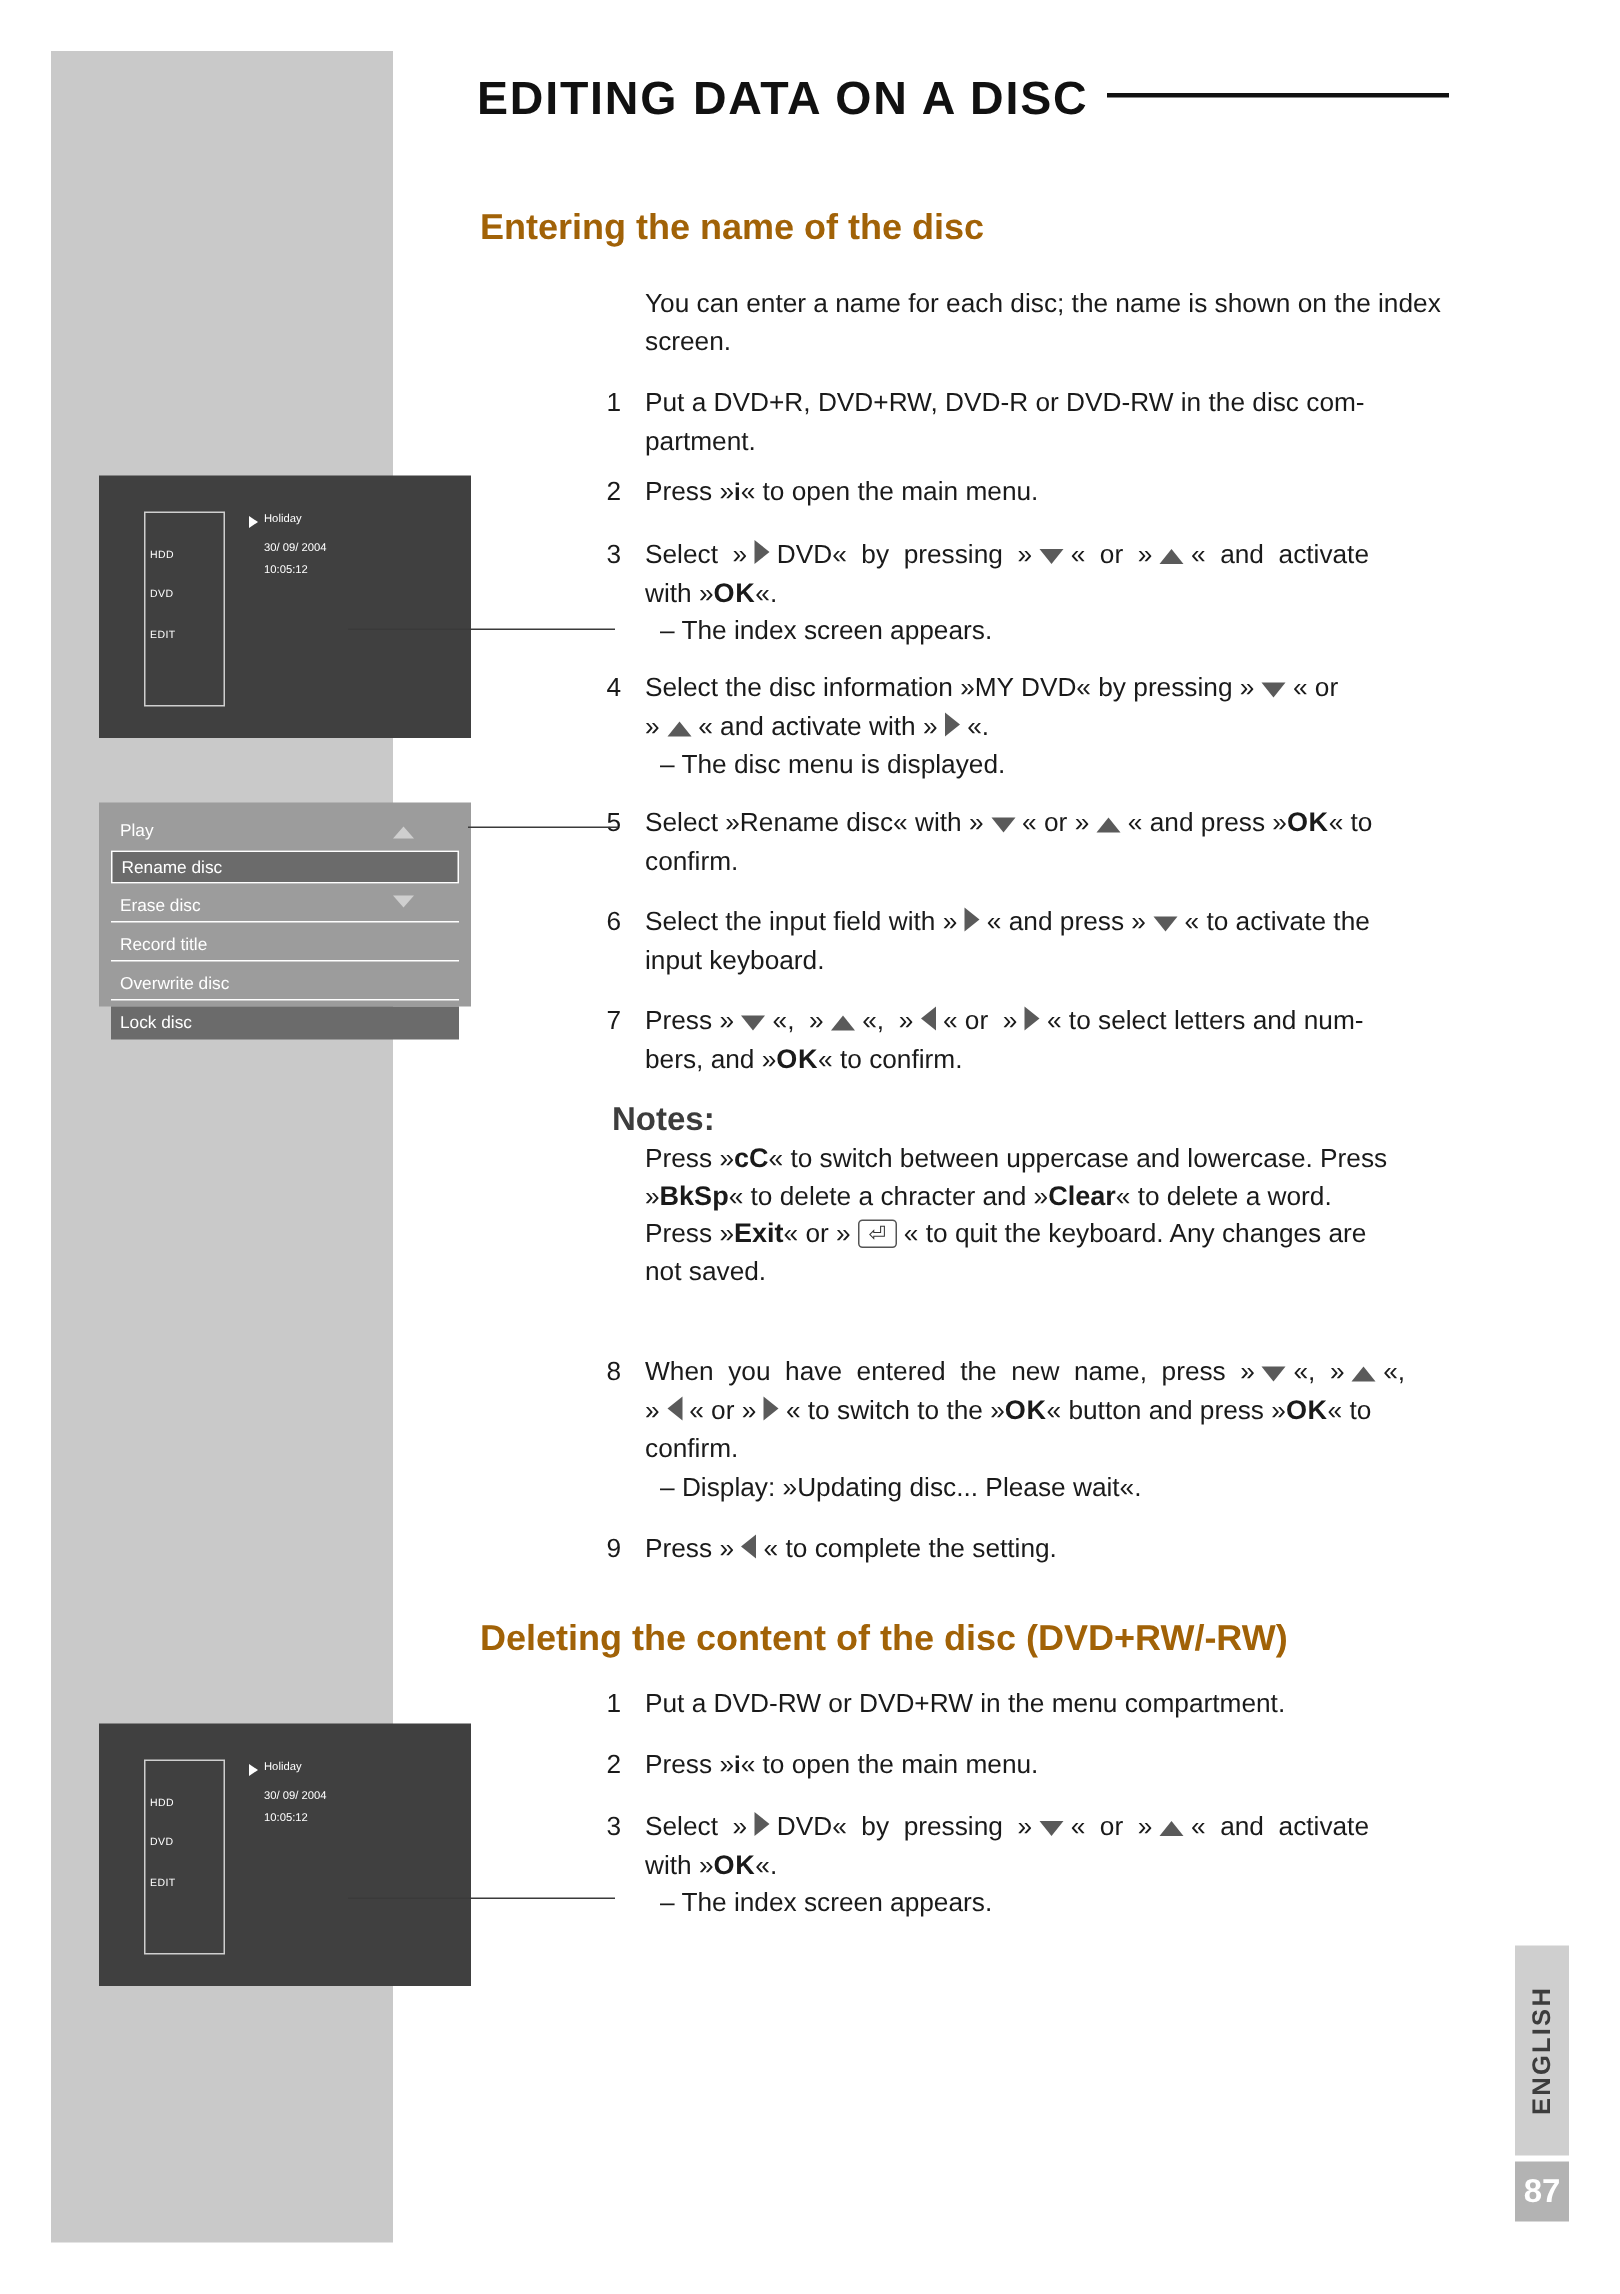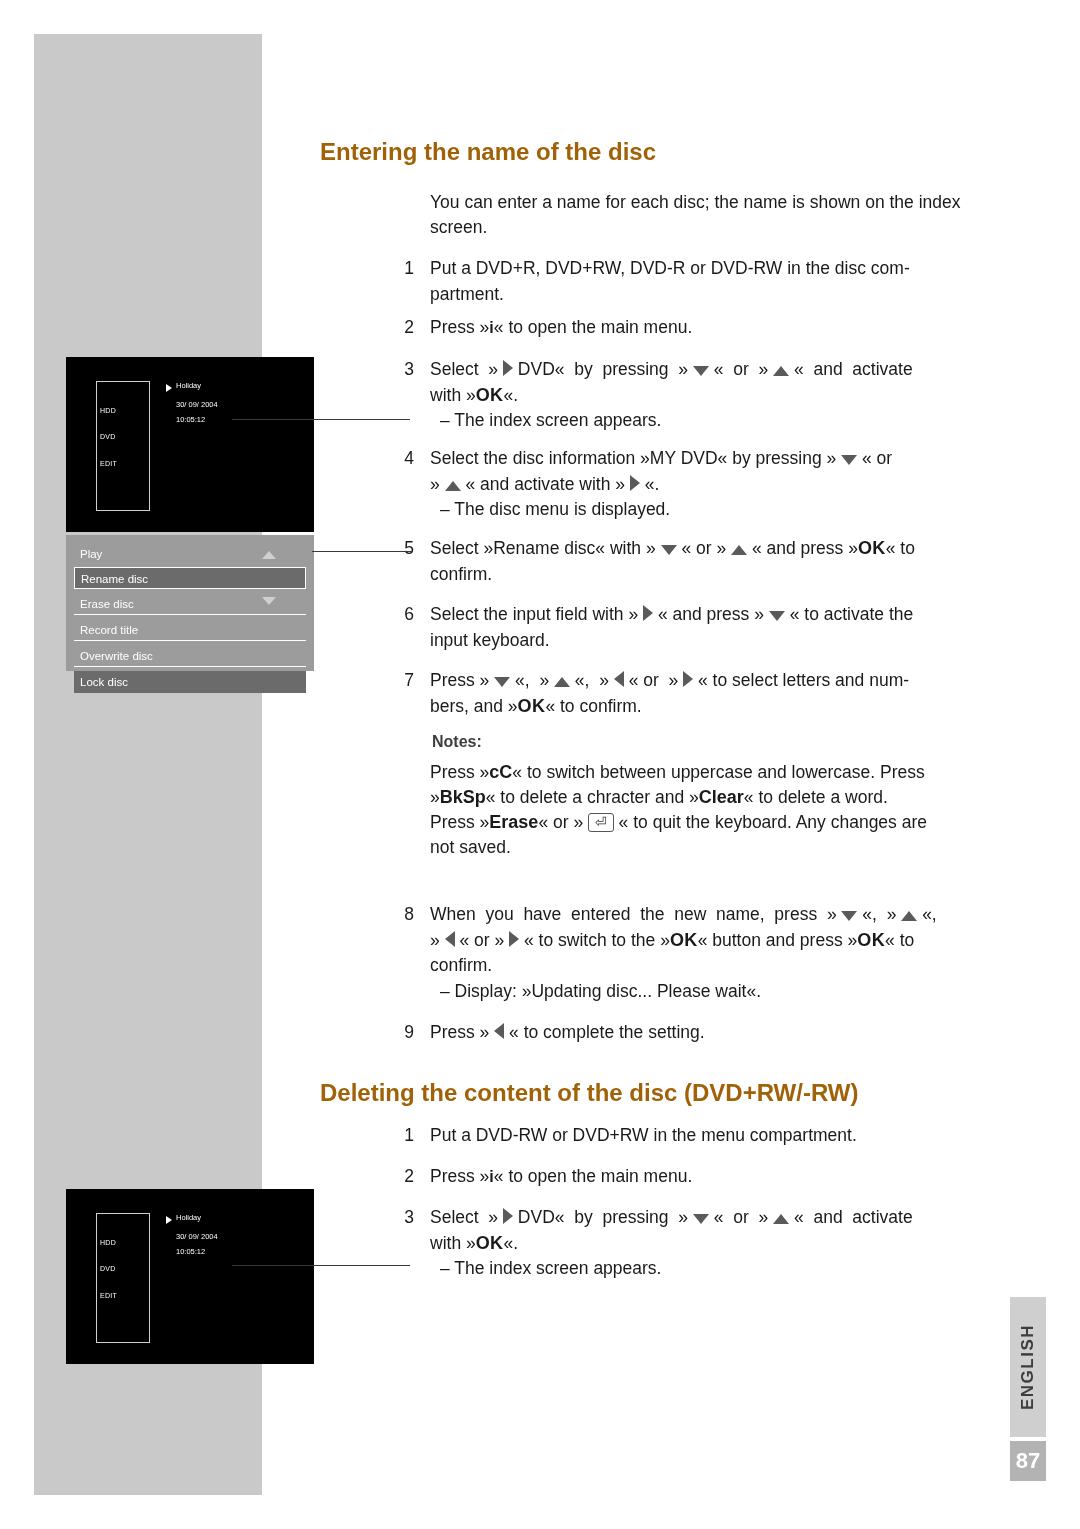--- a/index.html
+++ b/index.html
@@ -93,22 +93,22 @@
   .step .txt {
     margin-left: 38px;
     display: block;
   }
   .sub {
     display: block;
     margin-left: 48px;
   }
   .notes-head {
     position: absolute;
-    left: 432px;
-    font-size: 16px;
+    left: 408px;
+    font-size: 22px;
     font-weight: bold;
     color: #3d3d3d;
   }
   .j { text-align: justify; text-justify: inter-word; }
   .j-last { text-align: left; }
 
   
   .ok { font-weight: bold; font-size: 18px; letter-spacing: .4px; }
   .kb { font-weight: bold; font-size: 18px; }
   .ibtn {
@@ -132,22 +132,21 @@
     padding: 0px 6px 1px 6px;
     font-size: 14px;
     line-height: 16px;
     vertical-align: 1px;
     color: #333;
   }
 
   
   .shot {
     position: absolute;
-    background: #000000;
-    margin-top: 40px;
+    background: #404040;
   }
   .shot .inner-box {
     position: absolute;
     border: 1px solid #cfcfcf;
   }
   .shot .col-label {
     position: absolute;
     color: #ffffff;
     font-size: 7px;
     letter-spacing: .3px;
@@ -232,20 +231,23 @@
   }
 </style>
 </head>
 <body>
 
 <div class="page">
 
   <div class="left-band"></div>
   <div class="left-band-inner"></div>
 
+  <div class="header">
+    <h1>EDITING DATA ON A DISC</h1><span class="rule"></span>
+  </div>
 
   <div class="sec-title" id="sec1">Entering the name of the disc</div>
 
   <div class="body-text" style="top:190px;">You can enter a name for each disc; the name is shown on the index screen.</div>
 
   <div class="step" style="top:256px;">
     <span class="num">1</span>
     <span class="txt j">Put a DVD+R, DVD+RW, DVD-R or DVD-RW in the disc com-<br><span class="j-last">partment.</span></span>
   </div>
 
@@ -278,21 +280,21 @@
 
   <div class="step" style="top:668px;">
     <span class="num">7</span>
     <span class="txt j">Press »&nbsp;<span class="arrow arr-down"></span>&nbsp;«, &nbsp;»&nbsp;<span class="arrow arr-up"></span>&nbsp;«, &nbsp;»&nbsp;<span class="arrow arr-left"></span>&nbsp;« or &nbsp;»&nbsp;<span class="arrow arr-right"></span>&nbsp;« to select letters and num-<br><span class="j-last">bers, and »<span class="ok">OK</span>« to confirm.</span></span>
   </div>
 
   <div class="notes-head" style="top:733px;">Notes:</div>
 
   <div class="body-text" style="top:760px;">
     <div class="j">Press »<span class="kb">cC</span>« to switch between uppercase and lowercase. Press<br>»<span class="kb">BkSp</span>« to delete a chracter and »<span class="kb">Clear</span>« to delete a word.</div>
-    <div class="j">Press »<span class="kb">Erase</span>« or » <span class="enter-key">⏎</span> « to quit the keyboard. Any changes are<br><span class="j-last">not saved.</span></div>
+    <div class="j">Press »<span class="kb">Exit</span>« or » <span class="enter-key">⏎</span> « to quit the keyboard. Any changes are<br><span class="j-last">not saved.</span></div>
   </div>
 
   <div class="step" style="top:902px;">
     <span class="num">8</span>
     <span class="txt">When&nbsp; you&nbsp; have&nbsp; entered&nbsp; the&nbsp; new&nbsp; name,&nbsp; press&nbsp; »&nbsp;<span class="arrow arr-down"></span>&nbsp;«,&nbsp; »&nbsp;<span class="arrow arr-up"></span>&nbsp;«,<br>»&nbsp;<span class="arrow arr-left"></span>&nbsp;« or »&nbsp;<span class="arrow arr-right"></span>&nbsp;« to switch to the »<span class="ok">OK</span>« button and press »<span class="ok">OK</span>« to<br>confirm.</span>
     <span class="sub">– Display: »Updating disc... Please wait«.</span>
   </div>
 
   <div class="step" style="top:1020px;">
     <span class="num">9</span>

